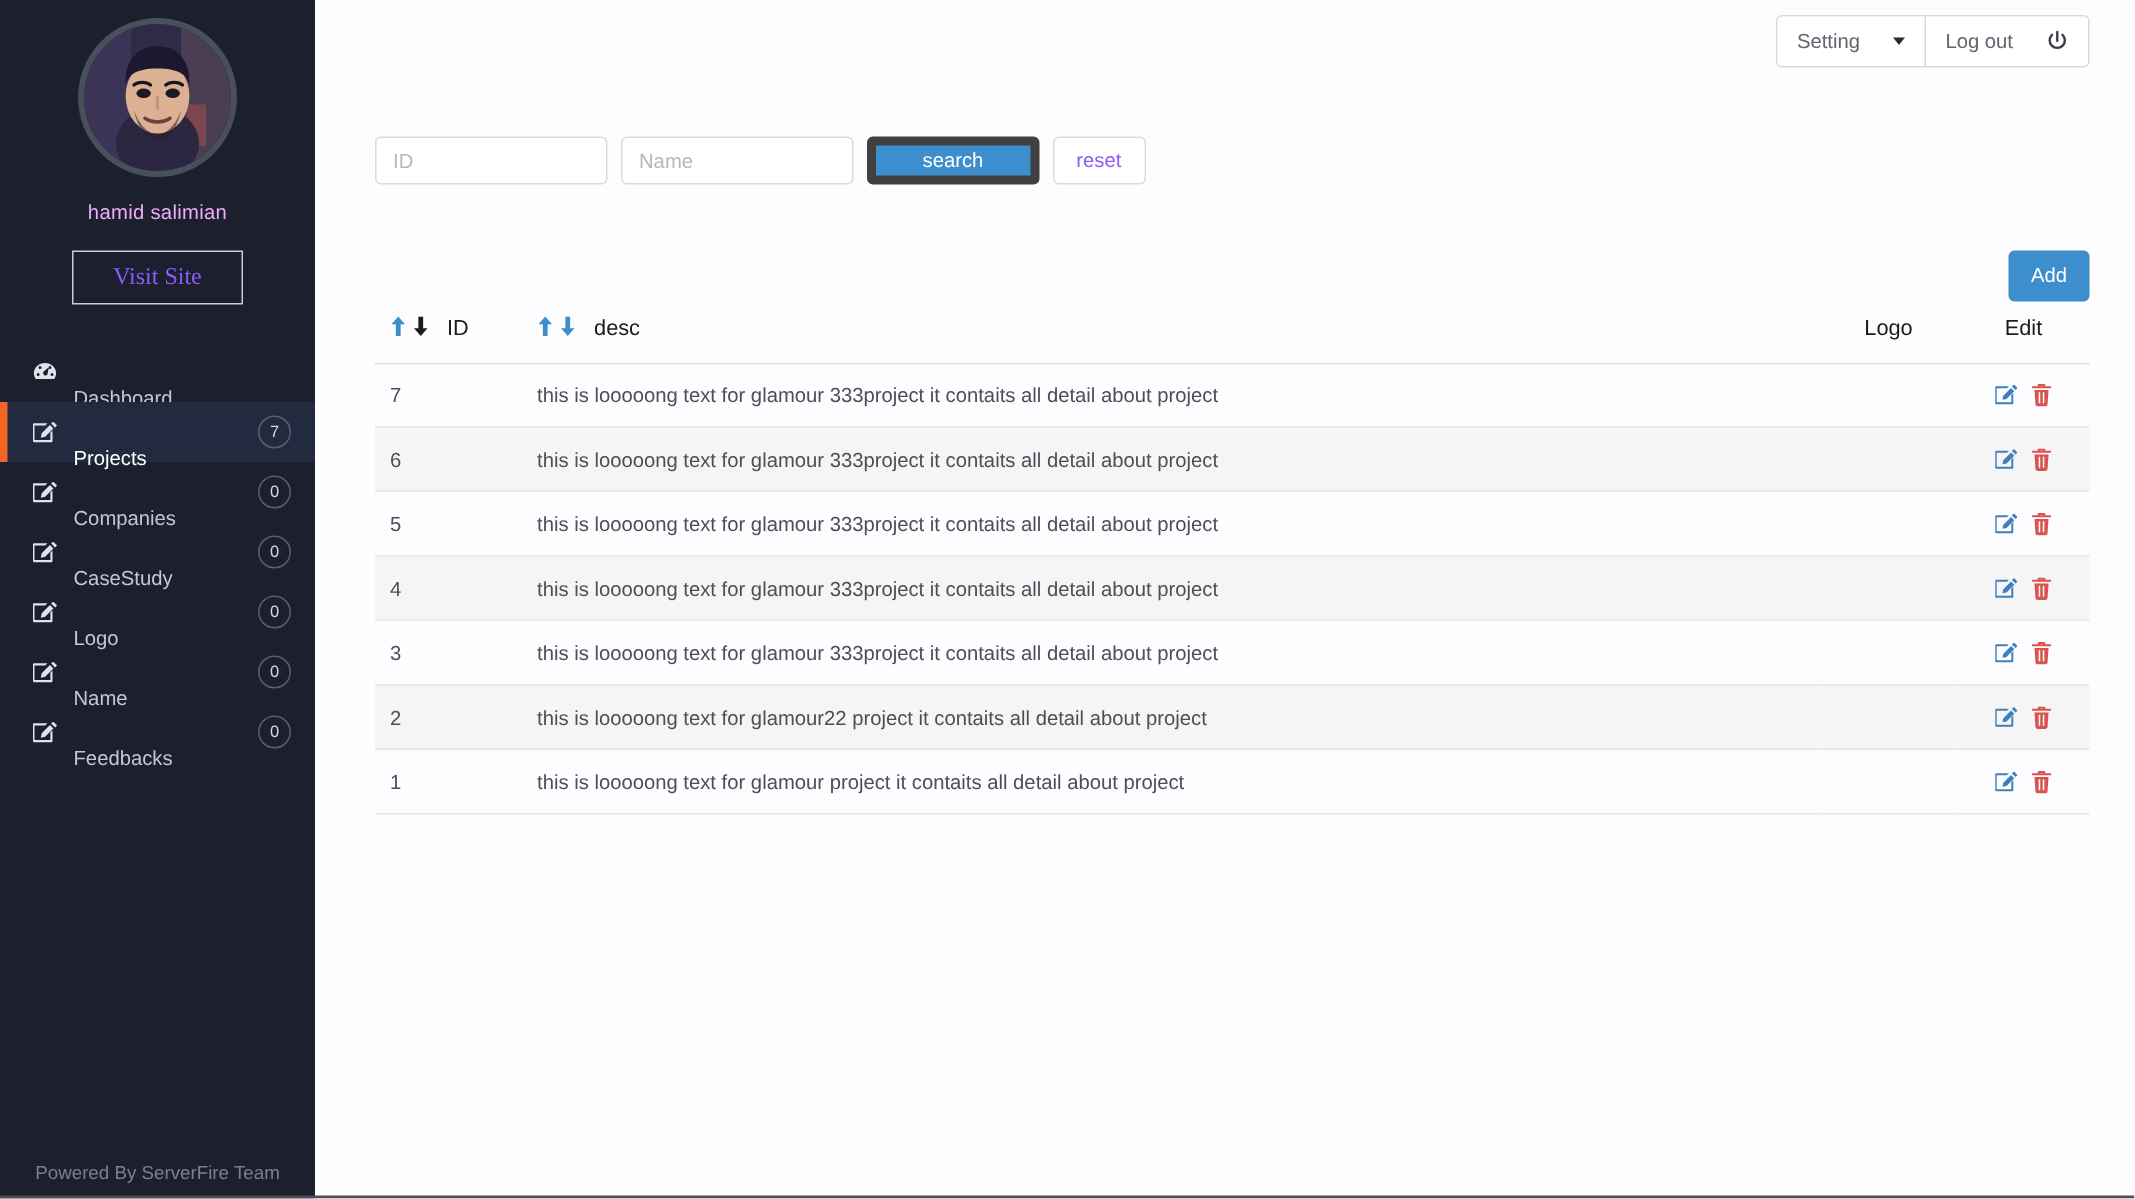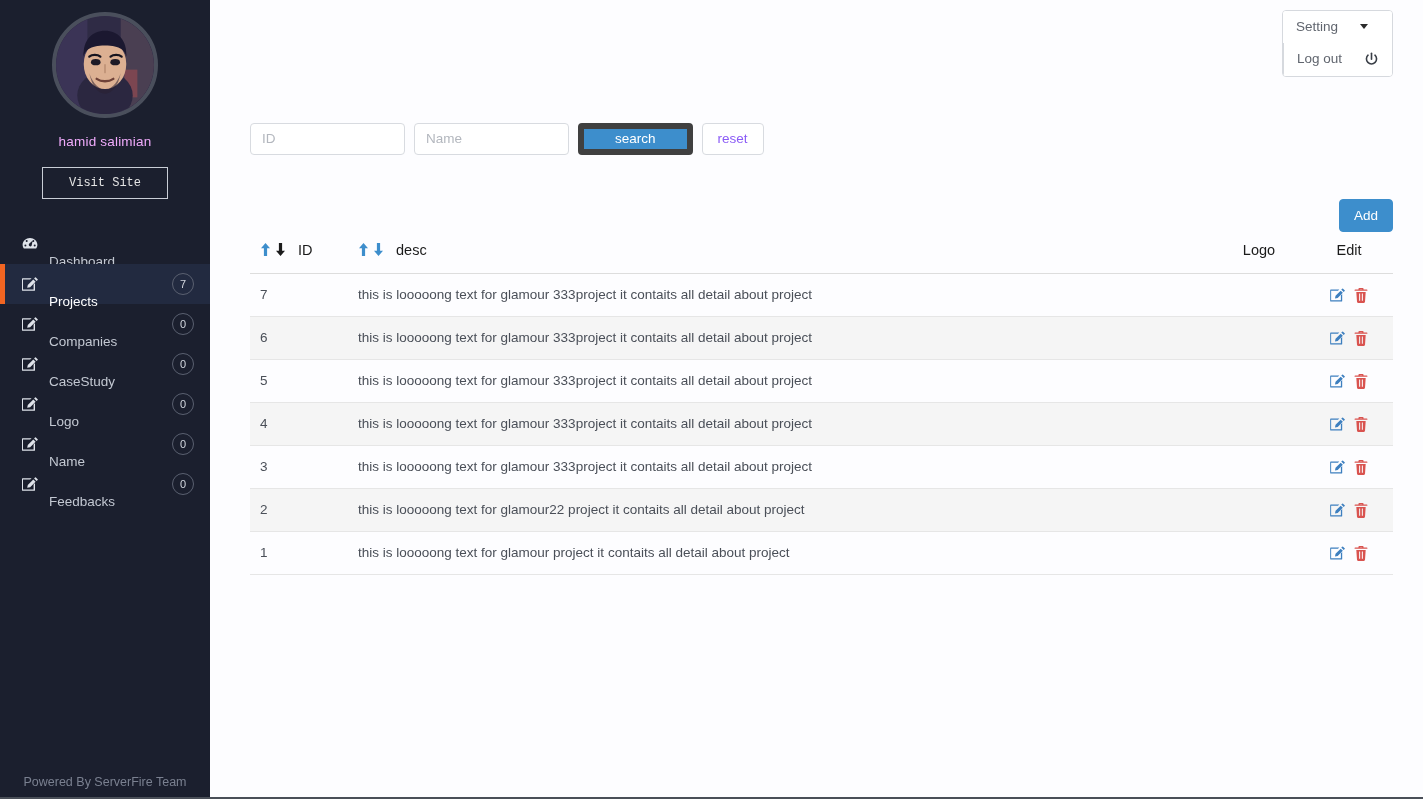--- a/index.html
+++ b/index.html
@@ -58,26 +58,26 @@
 
   .visit-site-wrap {
     display: flex;
     justify-content: center;
     margin-top: 18px;
   }
 
   .visit-site {
     display: inline-block;
     border: 1px solid #c9cdd6;
-    color: #e5e5e5;
+    color: #8b5cf6;
     background: transparent;
-    font-size: 12px;
+    font-size: 16px;
     padding: 9px 26px;
     cursor: pointer;
-    font-family: Liberation Mono, monospace;
+    font-family: Liberation Serif, serif;
     line-height: 1;
   }
 
   .nav {
     margin-top: 25px;
     list-style: none;
   }
 
   .nav-item {
     position: relative;
@@ -152,21 +152,20 @@
     justify-content: flex-end;
     padding: 10px 30px 0 0;
   }
 
   .btn-group {
     display: flex;
     border: 1px solid #d6d9de;
     border-radius: 4px;
     overflow: hidden;
     background: #fff;
-    flex-direction: column;
   }
 
   .btn-plain {
     display: flex;
     align-items: center;
     gap: 22px;
     background: #fff;
     border: none;
     font-family: inherit;
     font-size: 13.5px;

